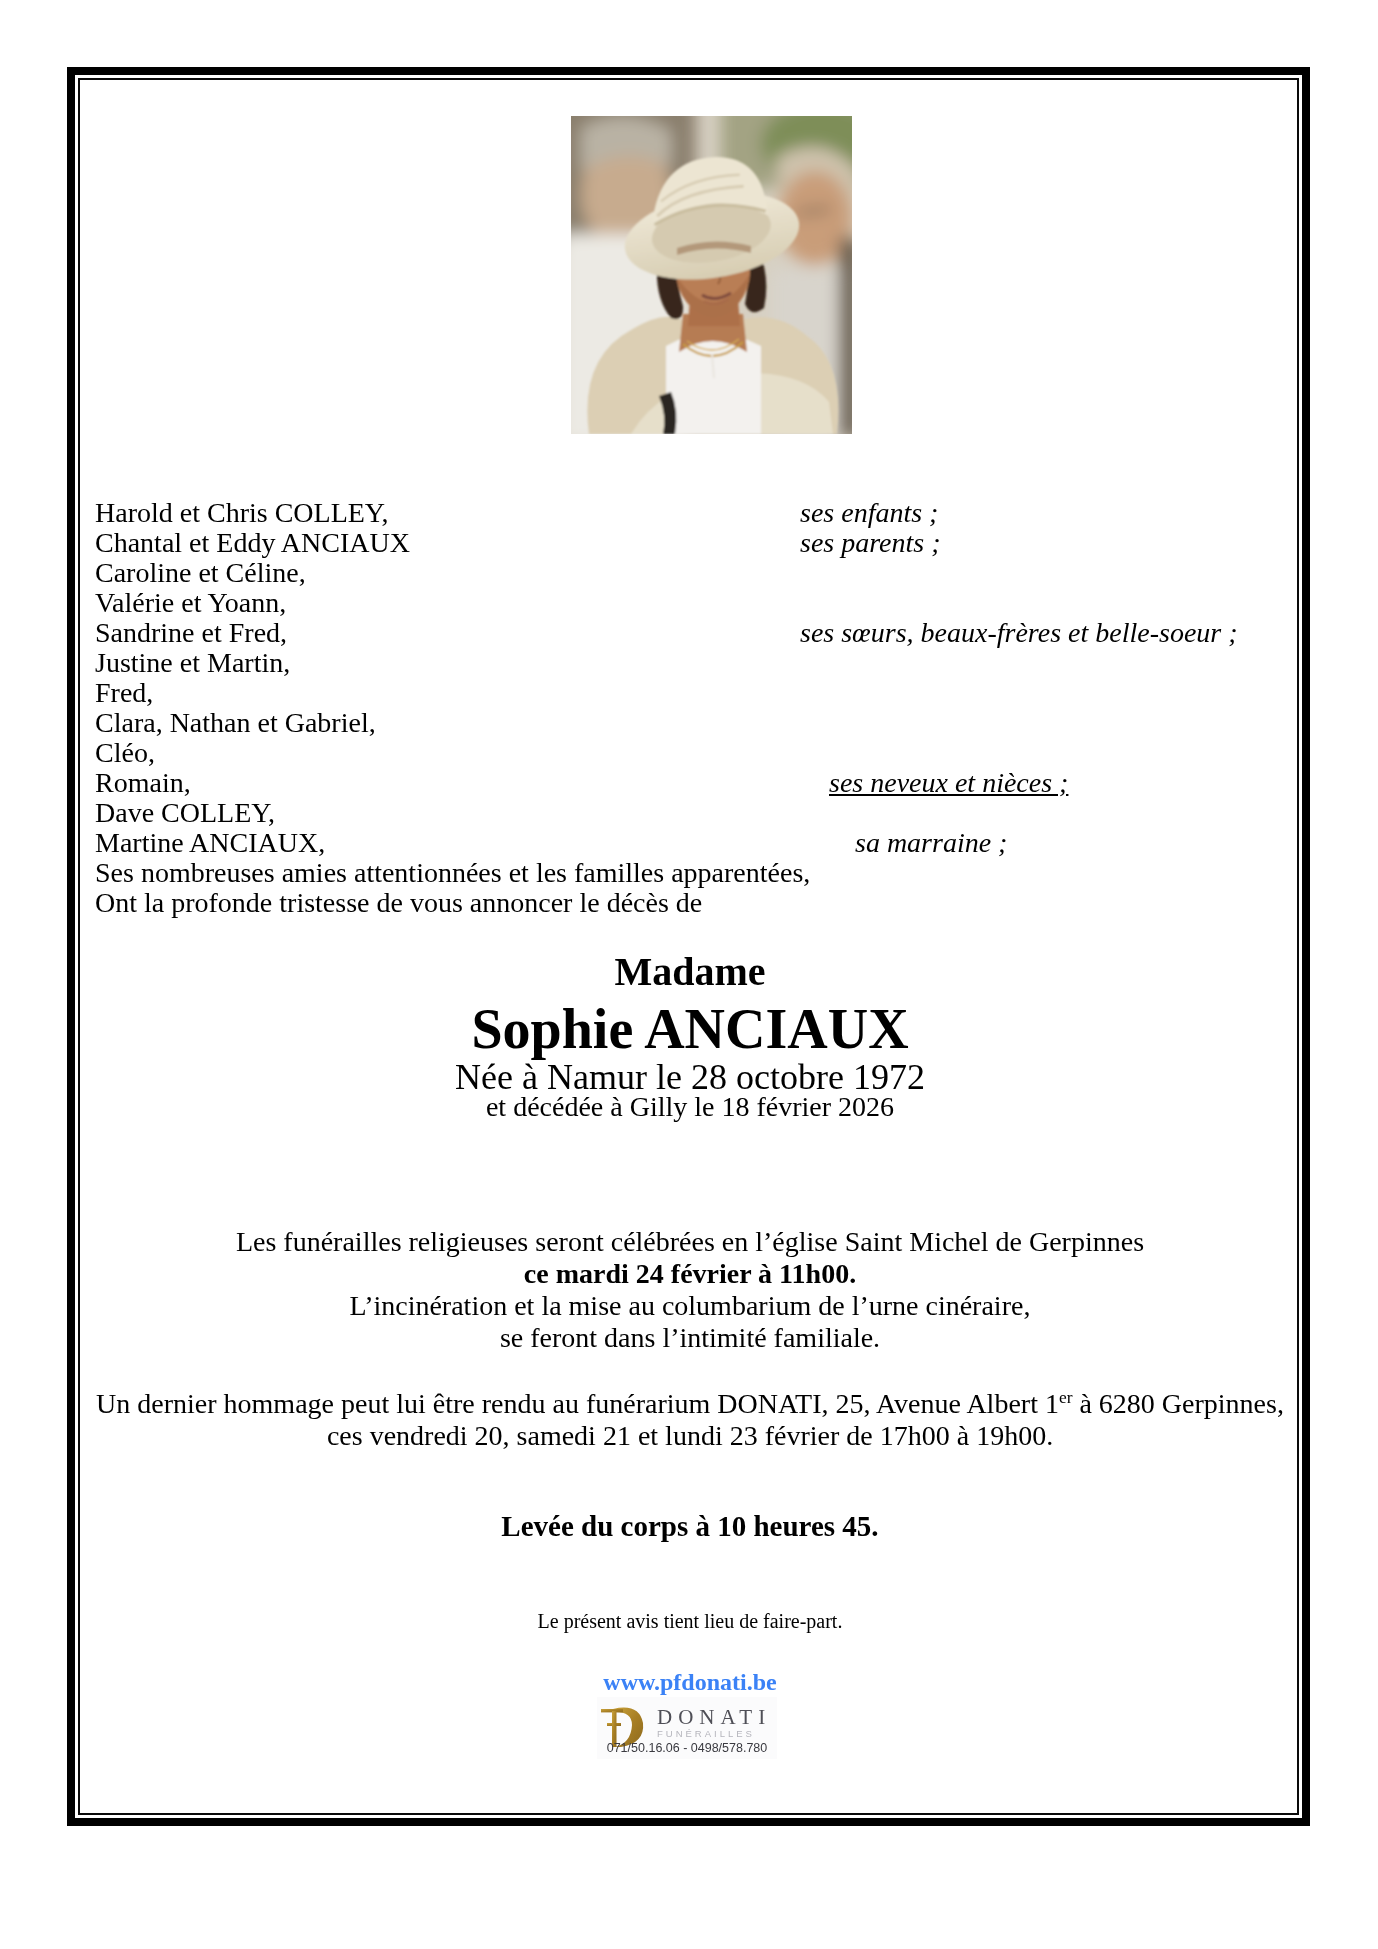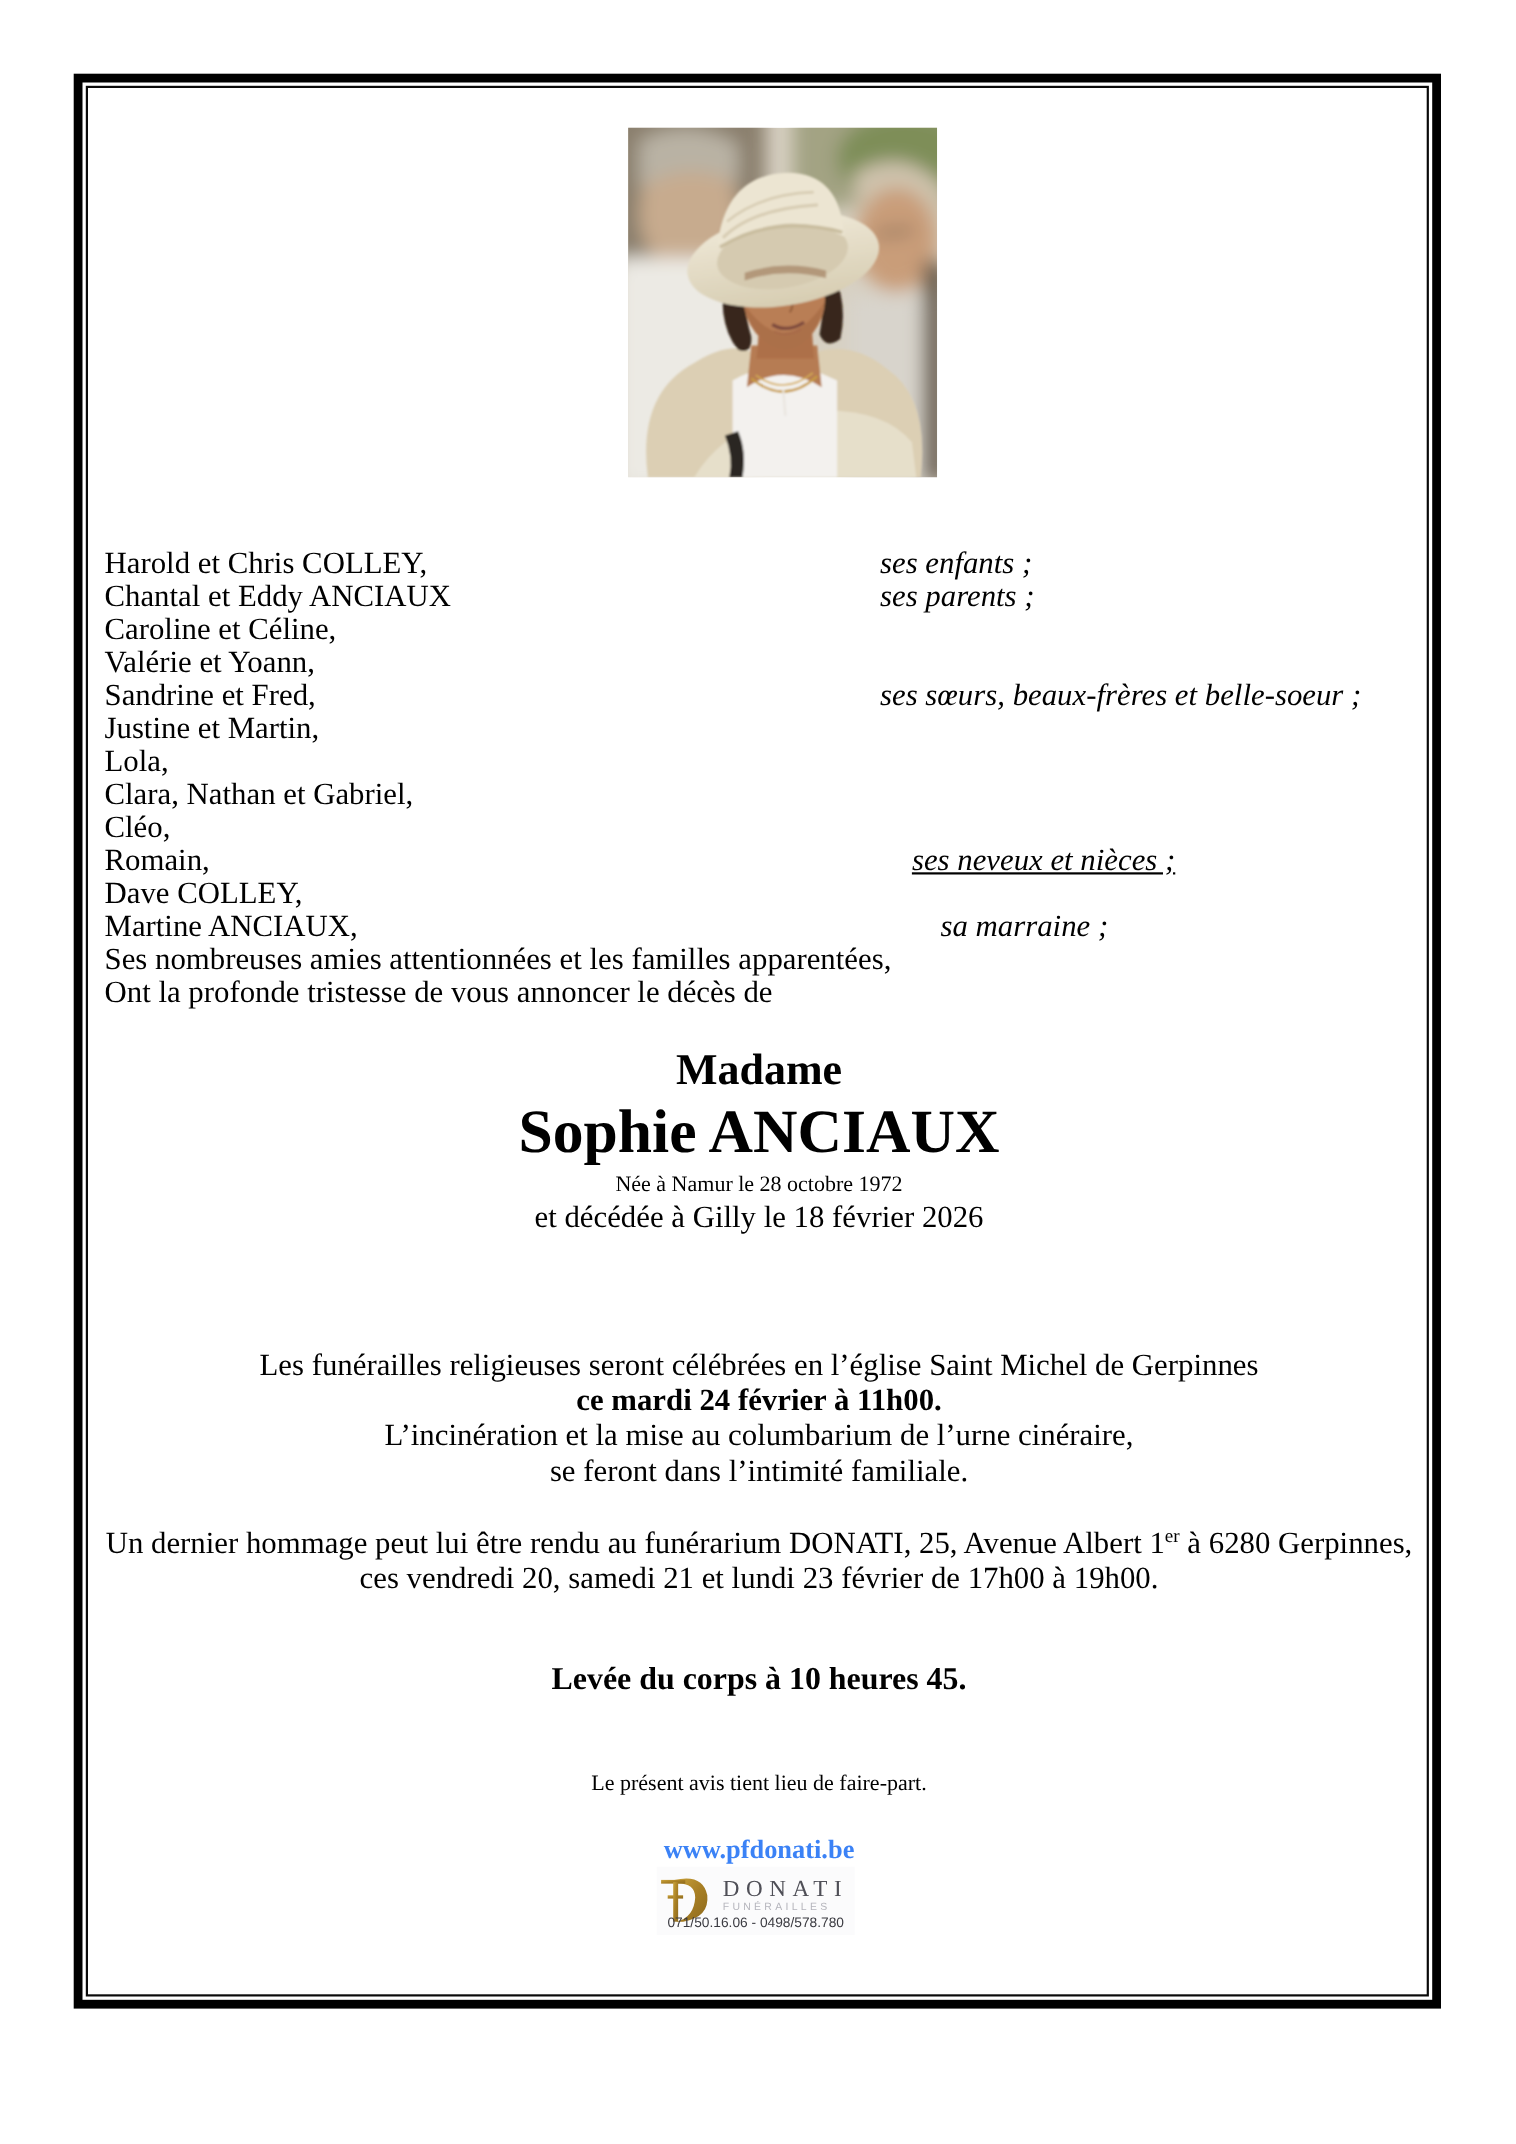--- a/index.html
+++ b/index.html
@@ -10,21 +10,21 @@
   .frame-inner{position:absolute;left:3px;top:3px;right:3px;bottom:3px;border:2px solid #0a0a0a;}
   .photo{position:absolute;left:571px;top:116px;width:281px;height:318px;overflow:hidden;}
   .names{position:absolute;left:95px;top:498px;width:1130px;}
   .name-row{position:relative;height:30px;line-height:30px;font-size:28px;white-space:nowrap;}
   .rel{position:absolute;top:0;left:705px;font-style:italic;}
   .rel-b{left:734px;text-decoration:underline;}
   .rel-c{left:760px;}
   .centered{position:absolute;left:77px;width:1226px;text-align:center;white-space:nowrap;}
   .civility{top:950px;font-size:40px;font-weight:bold;line-height:44px;}
   .deceased{top:998px;font-size:56px;font-weight:bold;line-height:62px;}
-  .birth{top:1062px;font-size:20px;line-height:30px;}
+  .birth{top:1062px;font-size:36px;line-height:30px;}
   .death{top:1092px;font-size:28px;line-height:30px;}
   .ceremony{top:1226px;font-size:28px;line-height:32px;}
   .ceremony .bold{font-weight:bold;}
   .tribute{top:1388px;font-size:28px;line-height:32px;}
   .tribute sup{font-size:0.62em;vertical-align:super;line-height:0;text-align:right;}
   .levee{top:1510px;font-size:29px;font-weight:bold;line-height:32px;}
   .notice{top:1605px;font-size:20px;line-height:32px;}
   .website{top:1668px;font-size:24px;font-weight:bold;line-height:28px;}
   .logo-block{position:absolute;left:597px;top:1697px;width:180px;height:62px;background:#fbfbfc;}
   .monogram{position:absolute;left:2px;top:2px;width:56px;height:56px;}
@@ -107,21 +107,21 @@
     </svg>
   </div>
 
   <div class="names">
     <div class="name-row"><span>Harold et Chris COLLEY,</span><span class="rel">ses enfants ;</span></div>
     <div class="name-row"><span>Chantal et Eddy ANCIAUX</span><span class="rel">ses parents ;</span></div>
     <div class="name-row"><span>Caroline et Céline,</span></div>
     <div class="name-row"><span>Valérie et Yoann,</span></div>
     <div class="name-row"><span>Sandrine et Fred,</span><span class="rel">ses sœurs, beaux-frères et belle-soeur ;</span></div>
     <div class="name-row"><span>Justine et Martin,</span></div>
-    <div class="name-row"><span>Lola,</span></div>
+    <div class="name-row"><span>Fred,</span></div>
     <div class="name-row"><span>Clara, Nathan et Gabriel,</span></div>
     <div class="name-row"><span>Cléo,</span></div>
     <div class="name-row"><span>Romain,</span><span class="rel rel-b">ses neveux et nièces ;</span></div>
     <div class="name-row"><span>Dave COLLEY,</span></div>
     <div class="name-row"><span>Martine ANCIAUX,</span><span class="rel rel-c">sa marraine ;</span></div>
     <div class="name-row"><span>Ses nombreuses amies attentionnées et les familles apparentées,</span></div>
     <div class="name-row"><span>Ont la profonde tristesse de vous annoncer le décès de</span></div>
   </div>
 
   <div class="centered civility">Madame</div>

